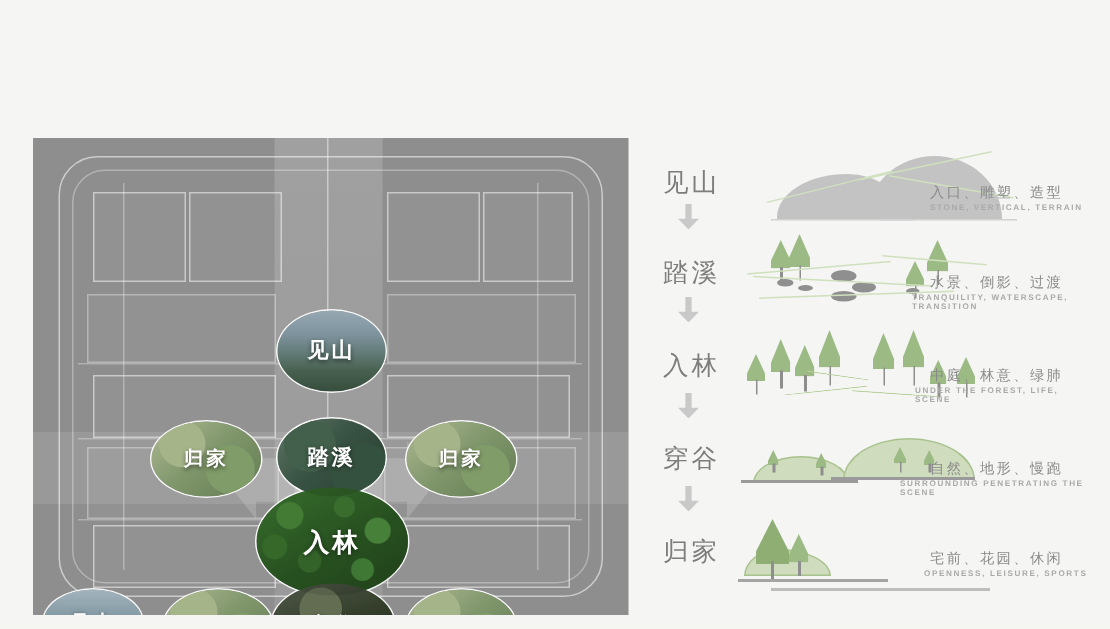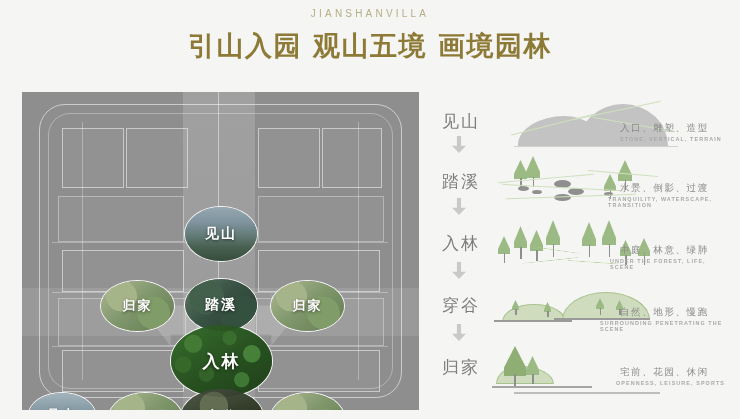--- a/index.html
+++ b/index.html
@@ -172,22 +172,20 @@
   .stone{position:absolute;background:#8f8f8f;border-radius:50%;}
   .water-line{position:absolute;border-top:1.2px solid #cfe0bd;}
   .path{position:absolute;border-bottom:1.3px solid #b9d19e;}
   .mound{position:absolute;background:#cfdcbd;border:1px solid #a8c28d;}
 </style>
 </head>
 <body>
 
 <div class="page">
 
-  <div class="brand">JIANSHANVILLA</div>
-  <div class="main-title">引山入园 观山五境 画境园林</div>
 
   <div class="plan">
     <div class="plan-inner">
       <div class="plan-edge"></div>
       <div class="plan-edge2"></div>
 
       <div class="blk" style="left:40px;top:36px;width:60px;height:58px;"></div>
       <div class="blk" style="left:104px;top:36px;width:60px;height:58px;"></div>
       <div class="blk" style="left:236px;top:36px;width:60px;height:58px;"></div>
       <div class="blk" style="left:300px;top:36px;width:58px;height:58px;"></div>

